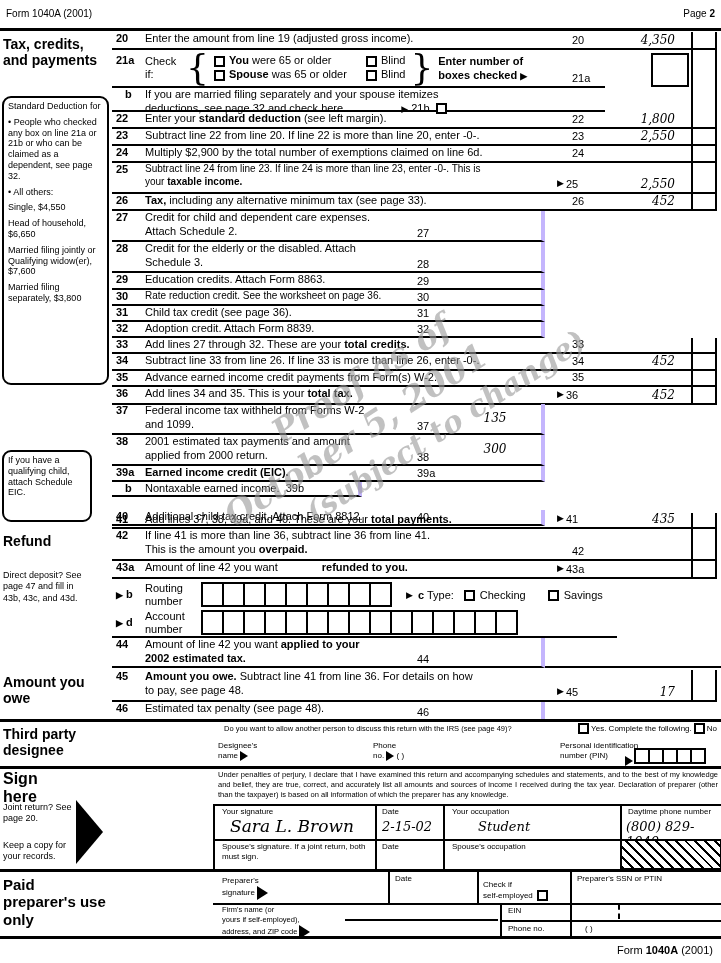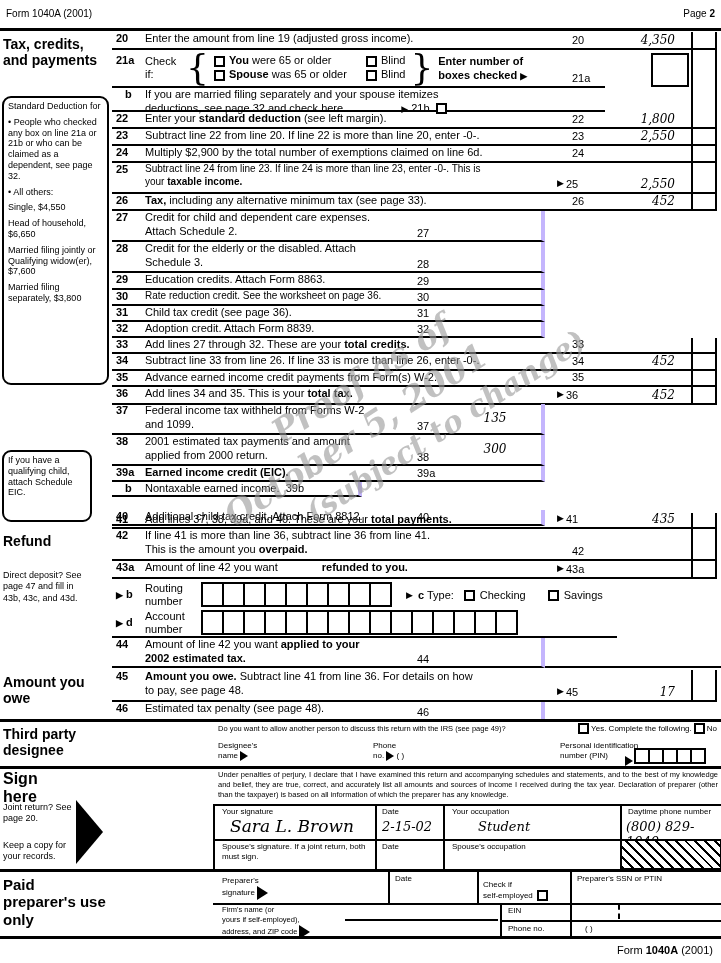--- a/index.html
+++ b/index.html
@@ -405,21 +405,21 @@
   <div class="row inner" style="top:702px;height:17px;border-bottom:none">
     <span class="lnum">46</span>
     <span class="desc"><span>Estimated tax penalty (see page 48).</span></span>
     <span class="inum">
         <span>46</span>
       </span>
     <span class="iamt handw"></span>
   </div>
 
   <div class="rule" style="top:719px"></div>
-  <div class="abs" style="left:218px;top:723px;right:4px;display:flex;align-items:center;gap:2px">
+  <div class="abs" style="left:224px;top:723px;right:4px;display:flex;align-items:center;gap:2px">
     <span class="fs75" style="flex:1">Do you want to allow another person to discuss this return with the IRS (see page 49)?</span>
     <span class="cb"></span>
     <span class="fs8">Yes. Complete the following.</span>
     <span class="cb"></span>
     <span class="fs8">No</span>
   </div>
   <div class="abs fs8" style="left:218px;top:741px">
     <span>Designee's</span><br>
     <span>name</span>&nbsp;<span class="tri-s" style="border-top-width:5px;border-bottom-width:5px;border-left-width:8px"></span>
   </div>

